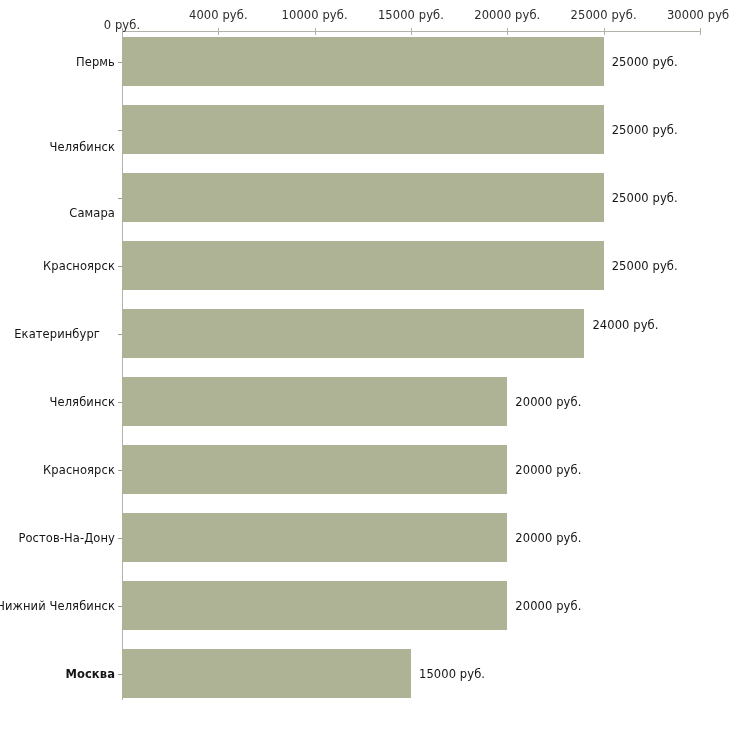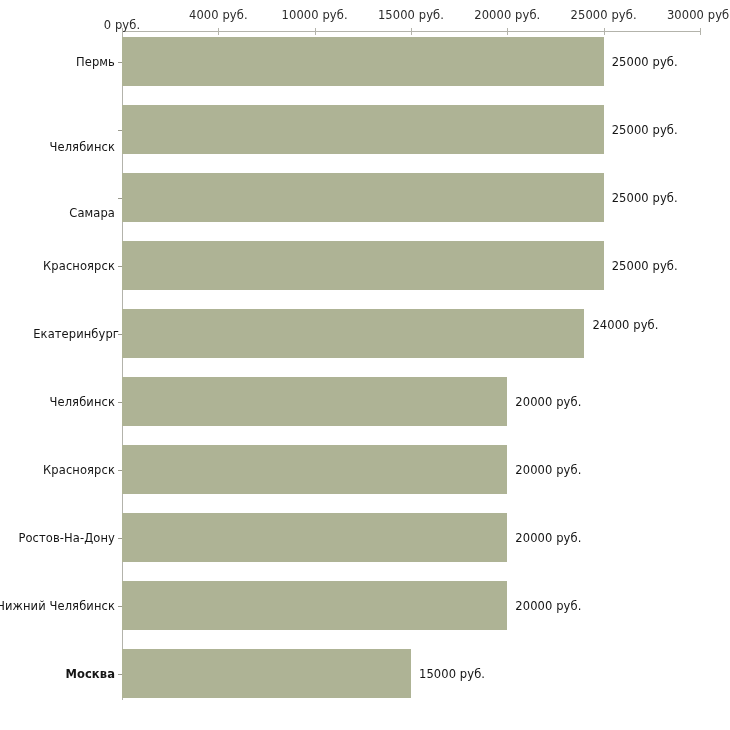--- a/index.html
+++ b/index.html
@@ -115,21 +115,21 @@
       <div class="y-tick" style="left: 118px; top: 470px;"></div>
       <div class="y-tick" style="left: 118px; top: 538px;"></div>
       <div class="y-tick" style="left: 118px; top: 606px;"></div>
       <div class="y-tick" style="left: 118px; top: 674px;"></div>
     </div>
   <div id="cat-labels-layer">
       <div class="cat-label" style="right: 615px; top: 61.5px; color: rgb(21, 21, 21);">Пермь</div>
       <div class="cat-label" style="right: 615px; top: 129.5px; color: rgb(21, 21, 21); margin-top: 17px;">Челябинск</div>
       <div class="cat-label" style="right: 615px; top: 193px; color: rgb(21, 21, 21); margin-top: 20px;">Самара</div>
       <div class="cat-label" style="right: 615px; top: 265.5px; color: rgb(21, 21, 21);">Красноярск</div>
-      <div class="cat-label" style="right: 611px; top: 333.5px; color: rgb(21, 21, 21);">Екатеринбург</div>
+      <div class="cat-label" style="right: 630px; top: 333.5px; color: rgb(21, 21, 21);">Екатеринбург</div>
       <div class="cat-label" style="right: 615px; top: 401.5px; color: rgb(21, 21, 21);">Челябинск</div>
       <div class="cat-label" style="right: 615px; top: 469.5px; color: rgb(21, 21, 21);">Красноярск</div>
       <div class="cat-label" style="right: 615px; top: 537.5px; color: rgb(21, 21, 21);">Ростов-На-Дону</div>
       <div class="cat-label" style="right: 615px; top: 605.5px; color: rgb(21, 21, 21);">Нижний Челябинск</div>
       <div class="cat-label" style="right: 615px; top: 673.5px; color: rgb(21, 21, 21); font-weight: bold;">Москва</div>
     </div>
   <div id="bars-layer">
       <div class="bar" style="left: 122px; top: 37px; width: 481.667px; height: 49px; background: rgb(174, 179, 149);"></div>
       <div class="bar" style="left: 122px; top: 105px; width: 481.667px; height: 49px; background: rgb(174, 179, 149);"></div>
       <div class="bar" style="left: 122px; top: 173px; width: 481.667px; height: 49px; background: rgb(174, 179, 149);"></div>

